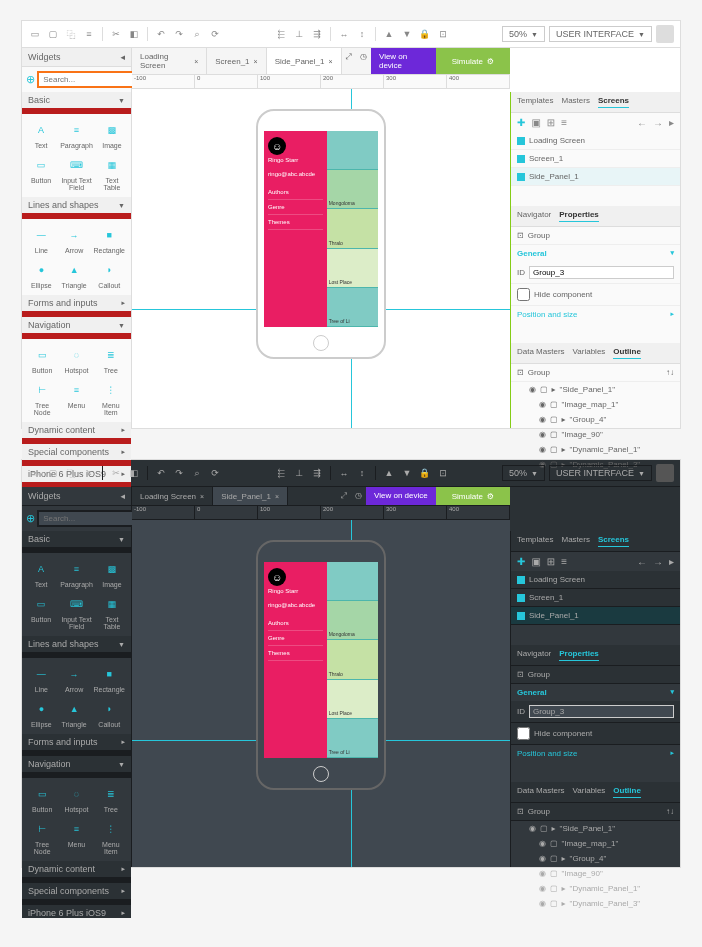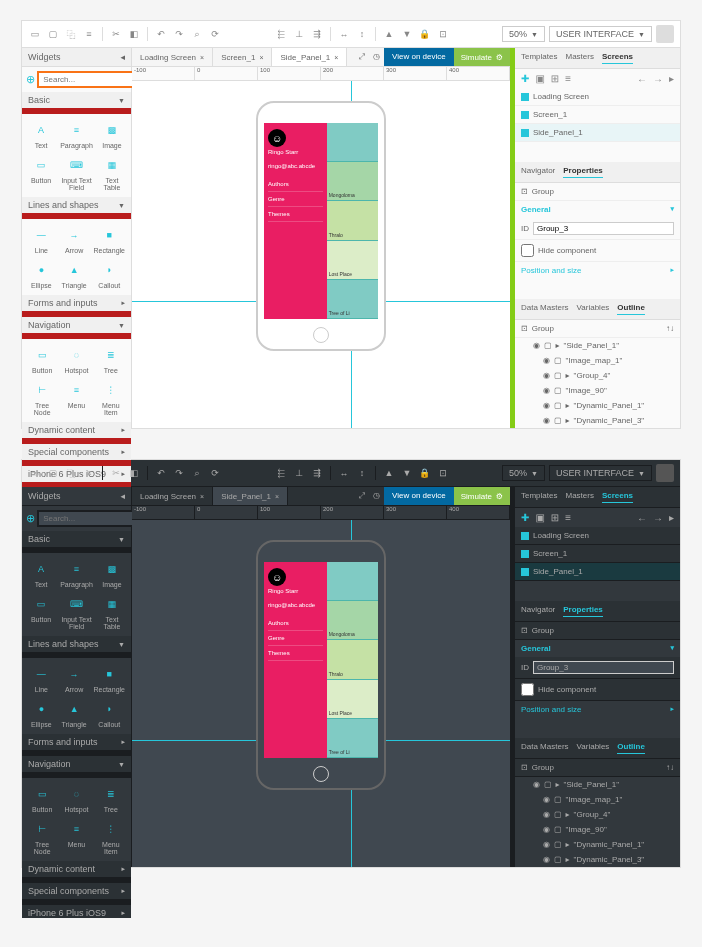--- a/index.html
+++ b/index.html
@@ -19,40 +19,40 @@
 .app.dark .toolbar .sep { background: #1a1d20; }
 .zoom-box, .ui-box { border: 1px solid #ccc; padding: 2px 6px; display: flex; align-items: center; gap: 4px; }
 .app.dark .zoom-box, .app.dark .ui-box { border-color: #1a1d20; }
 .spacer { flex: 1; }
 .avatar { width: 18px; height: 18px; background: #ddd; border-radius: 2px; }
 .app.dark .avatar { background: #555; }
 
 .body { display: flex; height: 380px; }
 .panel { background: #fafafa; border-right: 1px solid #ddd; }
 .panel.left { width: 110px; }
-.panel.right { width: 170px; border-right: none; border-left: 5px solid #84cc16; }
+.panel.right { width: 170px; border-right: none; border-left: 1px solid #84cc16; margin-top: 44px; }
 .panel-head { padding: 4px 6px; font-size: 9px; background: #f0f0f0; border-bottom: 1px solid #ddd; display: flex; justify-content: space-between; }
 .app.dark .panel-head { background: #32383d; border-color: #1a1d20; }
 .search-row { display: flex; padding: 4px; gap: 2px; align-items: center; }
 .search-row input { flex: 1; border: 2px solid #f97316; padding: 2px 4px; font-size: 8px; }
 .widget-cat { padding: 3px 6px; background: #f0f0f0; border-bottom: 6px solid #b91c1c; display: flex; justify-content: space-between; align-items: center; cursor: pointer; }
 .widget-grid { display: grid; grid-template-columns: repeat(3, 1fr); padding: 4px; gap: 2px; }
 .widget-item { text-align: center; padding: 2px; cursor: pointer; }
 .widget-icon { width: 20px; height: 20px; margin: 0 auto 2px; display: flex; align-items: center; justify-content: center; color: #26c6da; }
 .widget-item span { font-size: 7px; display: block; }
 
 .center { flex: 1; display: flex; flex-direction: column; background: #fff; }
 .app.dark .center { background: #404850; }
 .tabs { display: flex; border-bottom: 1px solid #ddd; background: #f5f5f5; font-size: 8px; }
 .tab { padding: 4px 8px; border-right: 1px solid #ddd; cursor: pointer; display: flex; align-items: center; gap: 4px; }
 .app.dark .tab { border-color: #1a1d20; }
 .tab.active { background: #fff; }
 .app.dark .tab.active { background: #404850; }
-.btn-view { background: #0369a1; color: #fff; padding: 4px 8px; cursor: pointer; }
-.btn-sim { background: #8bc34a; color: #fff; padding: 4px 7px; cursor: pointer; display: flex; align-items: center; gap: 4px; }
+.btn-view { background: #6d28d9; color: #fff; padding: 4px 8px; cursor: pointer; }
+.btn-sim { background: #8bc34a; color: #fff; padding: 4px 16px; cursor: pointer; display: flex; align-items: center; gap: 4px; }
 .canvas { flex: 1; position: relative; background: #fff; overflow: hidden; }
 .ruler-h { height: 14px; background: #fafafa; border-bottom: 1px solid #ddd; display: flex; font-size: 6px; }
 .app.dark .ruler-h { background: #32383d; border-color: #1a1d20; }
 .ruler-h span { flex: 1; border-right: 1px solid #ddd; padding-left: 2px; }
 .app.dark .ruler-h span { border-color: #1a1d20; }
 .phone { position: absolute; left: 50%; top: 20px; transform: translateX(-50%); width: 130px; height: 250px; border: 2px solid #ccc; border-radius: 18px; background: #fff; }
 .app.dark .phone { border-color: #666; background: #404850; }
 .phone-screen { position: absolute; top: 20px; left: 6px; right: 6px; bottom: 30px; background: #4db6ac; display: flex; overflow: hidden; }
 .side-panel-red { width: 55%; background: #e91e63; padding: 6px 4px; }
 .side-panel-red .av { width: 18px; height: 18px; border-radius: 50%; background: #000; margin-bottom: 2px; display: flex; align-items: center; justify-content: center; color: #fff; font-size: 10px; }

